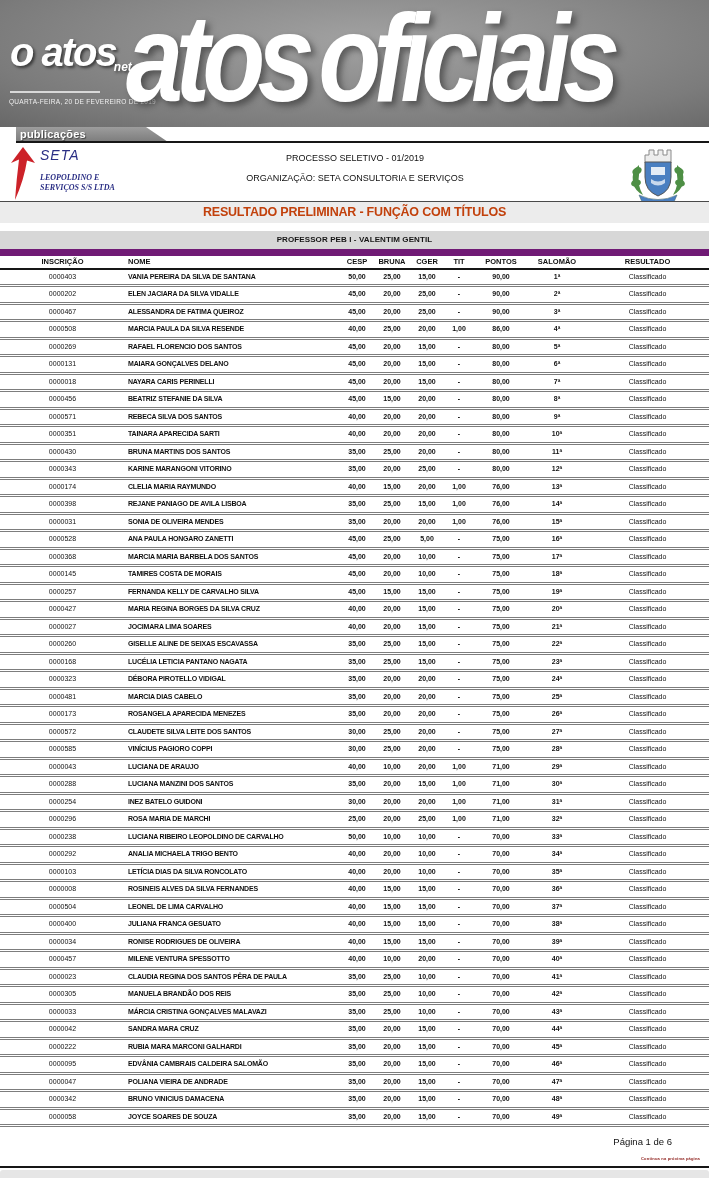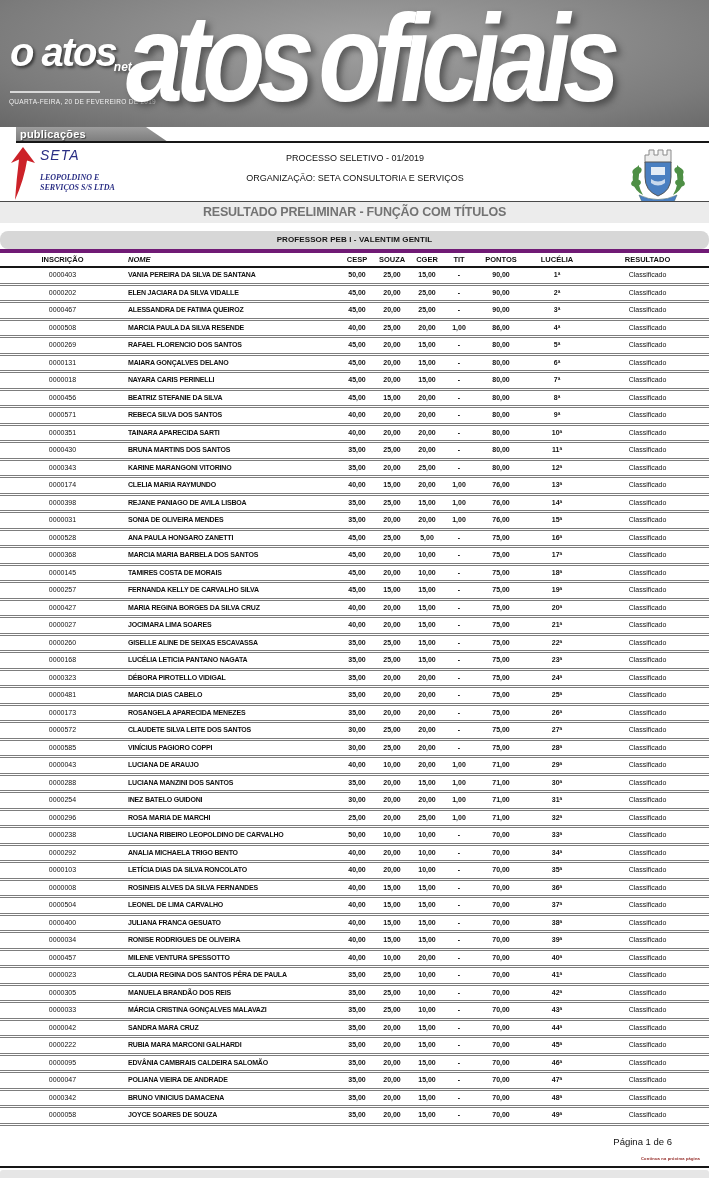--- a/index.html
+++ b/index.html
@@ -49,33 +49,33 @@
   .center-block { position:absolute; left:155px; width:400px; top:2px; text-align:center; color:#111; }
   .muni { font-size:12.5px; font-weight:bold; letter-spacing:-0.2px; }
   .proc { font-size:9px; margin-top:4px;text-align:center; }
   .orga { font-size:9px; margin-top:10px; }
   .crest { position:absolute; right:18px; top:-2px; }
 
   
   .title-bar {
     position:absolute; top:201px; left:0; width:709px; height:22px; background:var(--bar-light,#ececec);
     border-top:1px solid #4a4a4a; box-sizing:border-box;
-    text-align:center; font-weight:bold; font-size:12.5px; line-height:21px; color:#737373; letter-spacing:-0.2px;
+    text-align:center; font-weight:bold; font-size:12.5px; line-height:21px; color:#c2410c; letter-spacing:-0.2px;
   }
   .subtitle-bar {
     position:absolute; top:231px; left:0; width:709px; height:18px; background:var(--bar-mid,#d7d7d7);
-    text-align:center; font-weight:bold; font-size:8px; line-height:18px; color:#161616; letter-spacing:.1px;border-radius:8px;
+    text-align:center; font-weight:bold; font-size:8px; line-height:18px; color:#161616; letter-spacing:.1px;
   }
 
   
   .table-wrap { position:absolute; top:249px; left:0; width:709px; }
-  table { width:709px; border-collapse:collapse; table-layout:fixed; border-top:4px solid #701a75; }
+  table { width:709px; border-collapse:collapse; table-layout:fixed; border-top:7px solid #701a75; }
   thead tr { height:16px; border-bottom:2px solid #161616; }
   th { font-size:7.5px; font-weight:bold; color:#111; text-align:center; padding:0; white-space:nowrap; }
-  th.left { text-align:left; padding-left:3px;font-style:italic; }
+  th.left { text-align:left; padding-left:3px; }
   tbody tr { border-top:3px double #7d7d7d; }
   tbody tr:first-child { border-top:none; }
   tbody tr:last-child { border-bottom:3px double #7d7d7d; }
   td { height:14.5px; line-height:14.5px; padding:0; font-size:7px; color:#111; text-align:center;
        white-space:nowrap; overflow:hidden; }
   td.c1 { text-align:left; padding-left:3px; font-weight:bold; letter-spacing:-0.2px; }
   td.c2, td.c3, td.c4, td.c5, td.c6, td.c7 { font-weight:bold; }
   td.c8 { font-weight:normal; }
 
   
@@ -151,25 +151,25 @@
           <col style="width:30px">
         <col style="width:54px">
           <col style="width:58px">
           <col style="width:123px">
       </colgroup>
       <thead>
         <tr>
           <th>INSCRIÇÃO</th>
           <th class="left">NOME</th>
           <th>CESP</th>
-          <th>SOUZA</th>
+          <th>BRUNA</th>
           <th>CGER</th>
           <th>TIT</th>
           <th>PONTOS</th>
-          <th>LUCÉLIA</th>
+          <th>SALOMÃO</th>
           <th>RESULTADO</th>
         </tr>
       </thead>
       <tbody>
           <tr>
             <td class="c0">0000403</td>
             <td class="c1">VANIA PEREIRA DA SILVA DE SANTANA</td>
             <td class="c2">50,00</td>
             <td class="c3">25,00</td>
             <td class="c4">15,00</td>

